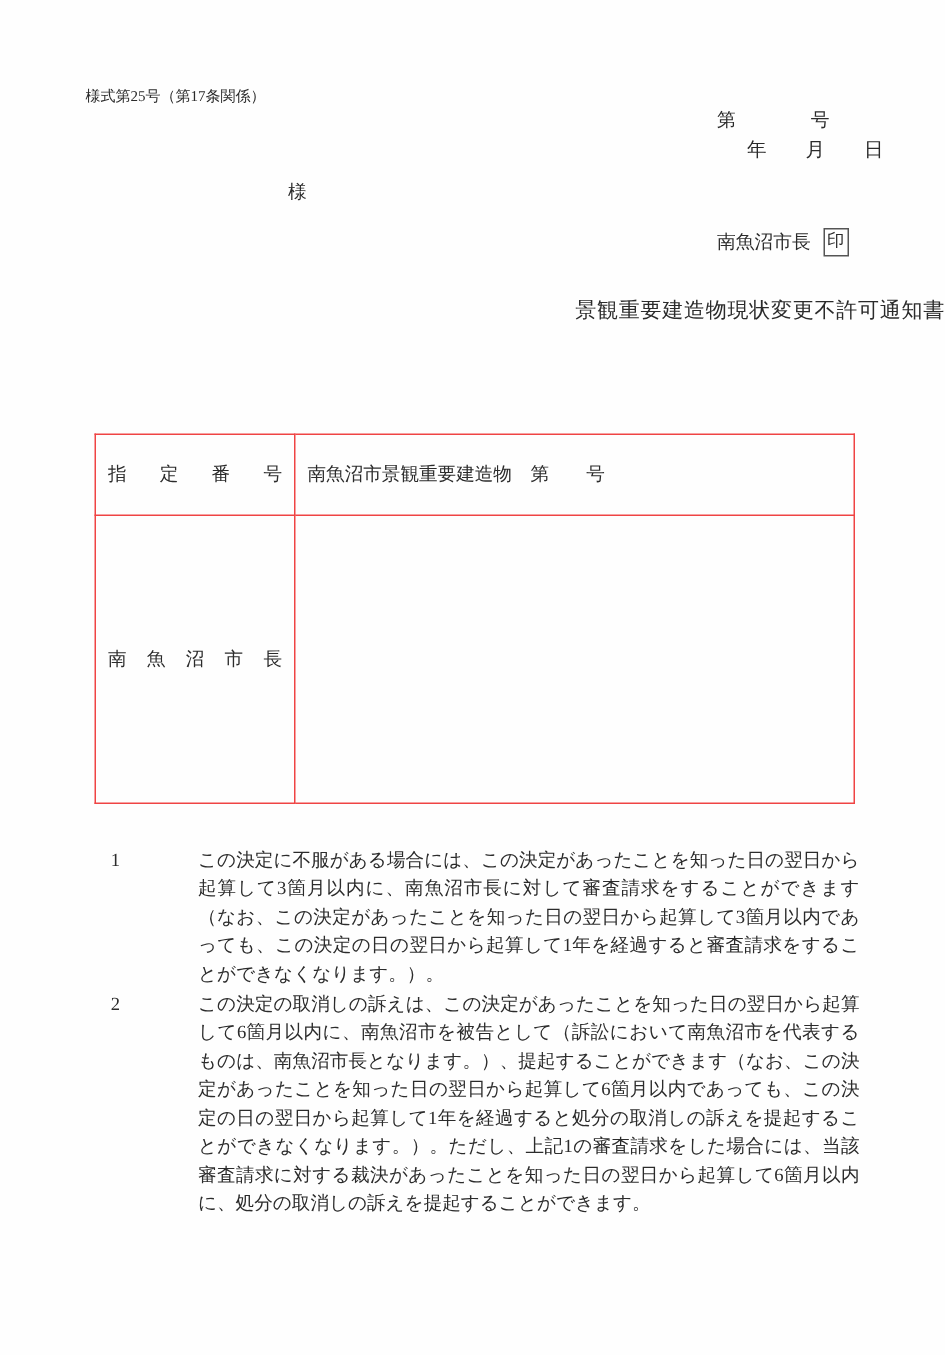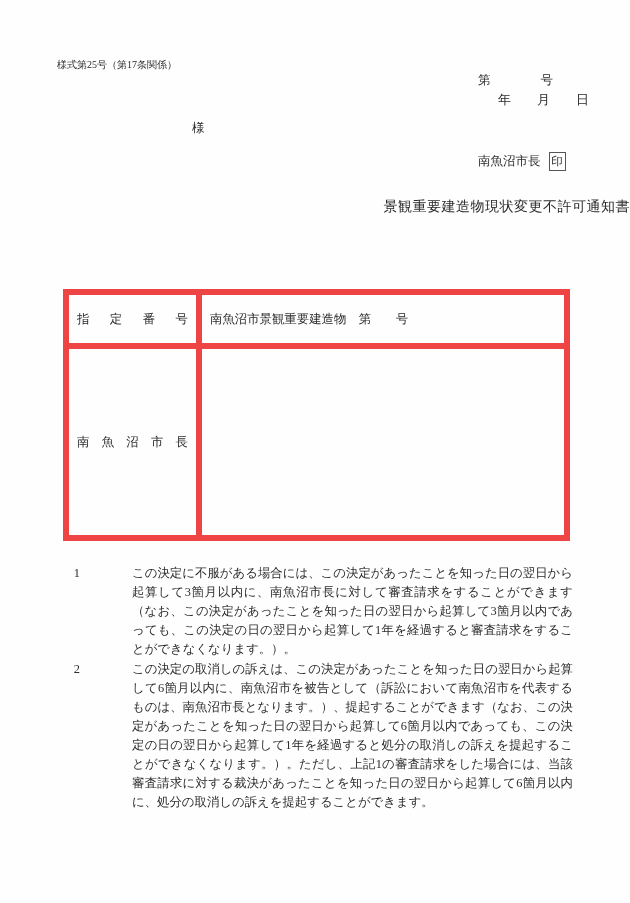--- a/index.html
+++ b/index.html
@@ -93,21 +93,21 @@
   
   .form-table {
     position: absolute;
     left: 63px;
     top: 289px;
     width: 507px;
     border-collapse: collapse;
     table-layout: fixed;
   }
   .form-table td {
-    border: 6px solid #ef4444;
+    border: 1px solid #ef4444;
     font-size: 12.4px;
     vertical-align: middle;
     padding: 0 8px;
     box-sizing: border-box;
   }
   .col-label {
     width: 133px;
     text-align: justify;
     text-align-last: justify;
   }

